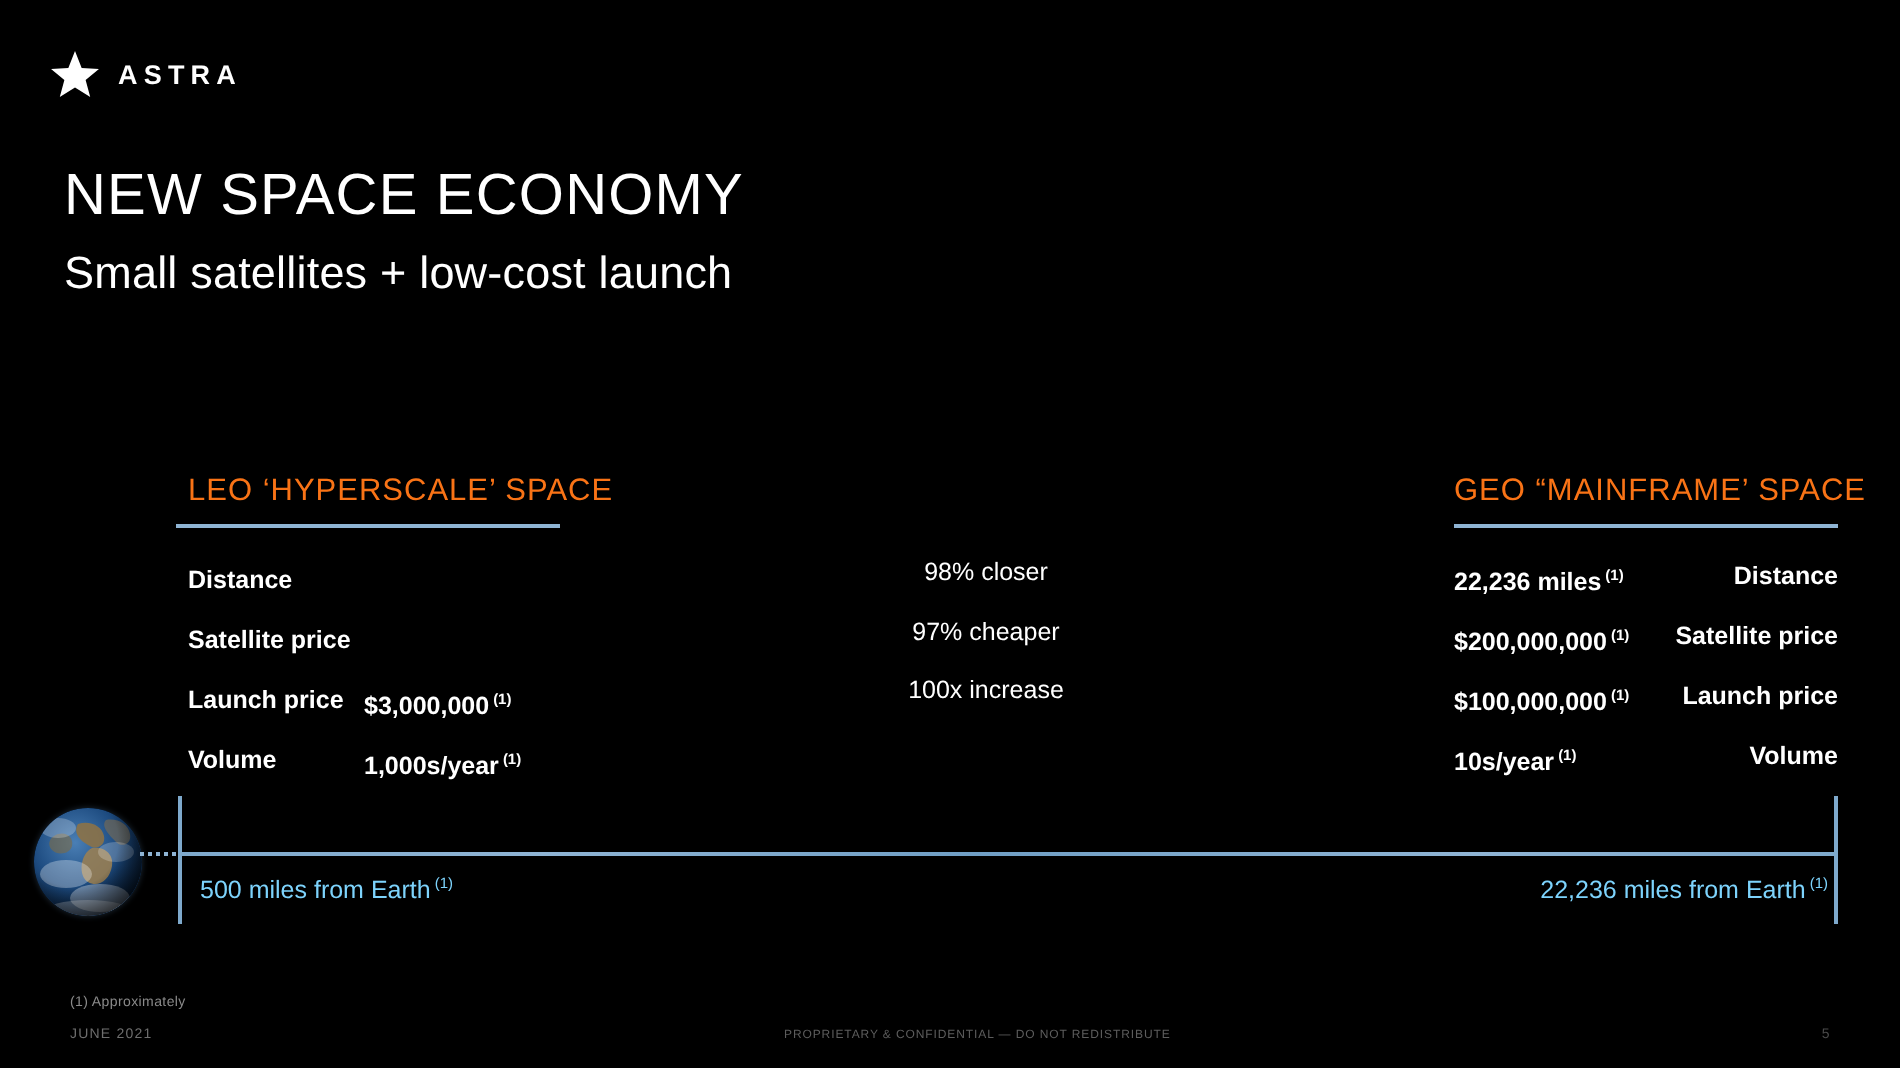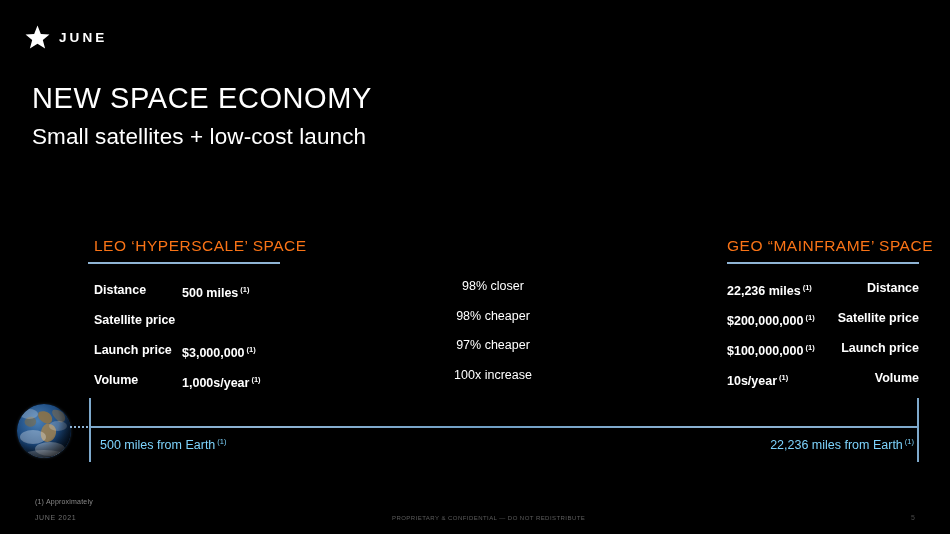--- a/index.html
+++ b/index.html
@@ -224,49 +224,47 @@
 </style>
 </head>
 <body>
 
 <div id="slide">
 
   <div id="logo">
     <svg class="star" viewBox="0 0 24 24" aria-hidden="true">
       <polygon points="12,0.5 15.2,8.6 23.5,9.1 17.1,14.4 19.3,22.6 12,18.0 4.7,22.6 6.9,14.4 0.5,9.1 8.8,8.6" fill="#ffffff"></polygon>
     </svg>
-    <span class="wordmark">JUNE</span>
+    <span class="wordmark">ASTRA</span>
   </div>
 
   <div id="subtitle">Small satellites + low-cost launch</div>
   <div id="title">NEW SPACE ECONOMY</div>
 
   <div id="leo-head" class="col-head">LEO ‘HYPERSCALE’ SPACE</div>
   <div id="leo-rule" class="col-rule"></div>
   <div id="leo-list" class="spec-list">
     <div class="spec-row">
       <span class="spec-label">Distance</span>
-      <span class="spec-value"><span>500 miles</span><sup class="fn">(1)</sup></span>
     </div>
     <div class="spec-row">
       <span class="spec-label">Satellite price</span>
     </div>
     <div class="spec-row">
       <span class="spec-label">Launch price</span>
       <span class="spec-value"><span>$3,000,000</span><sup class="fn">(1)</sup></span>
     </div>
     <div class="spec-row">
       <span class="spec-label">Volume</span>
       <span class="spec-value"><span>1,000s/year</span><sup class="fn">(1)</sup></span>
     </div>
   </div>
 
   <div id="compare">
     <div class="cmp-row">98% closer</div>
-    <div class="cmp-row">98% cheaper</div>
     <div class="cmp-row">97% cheaper</div>
     <div class="cmp-row">100x increase</div>
   </div>
 
   <div id="geo-head" class="col-head">GEO “MAINFRAME’ SPACE</div>
   <div id="geo-rule" class="col-rule"></div>
   <div id="geo-list" class="spec-list">
     <div class="spec-row">
       <span class="spec-value"><span>22,236 miles</span><sup class="fn">(1)</sup></span>
       <span class="spec-label">Distance</span>

